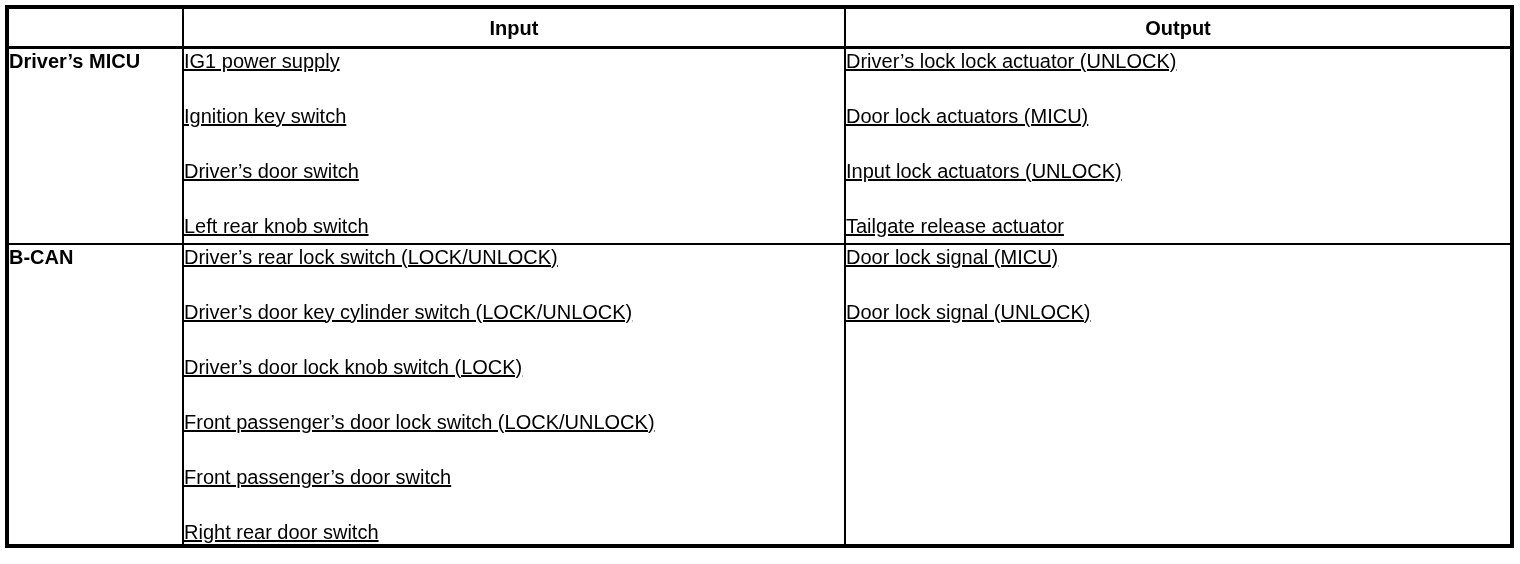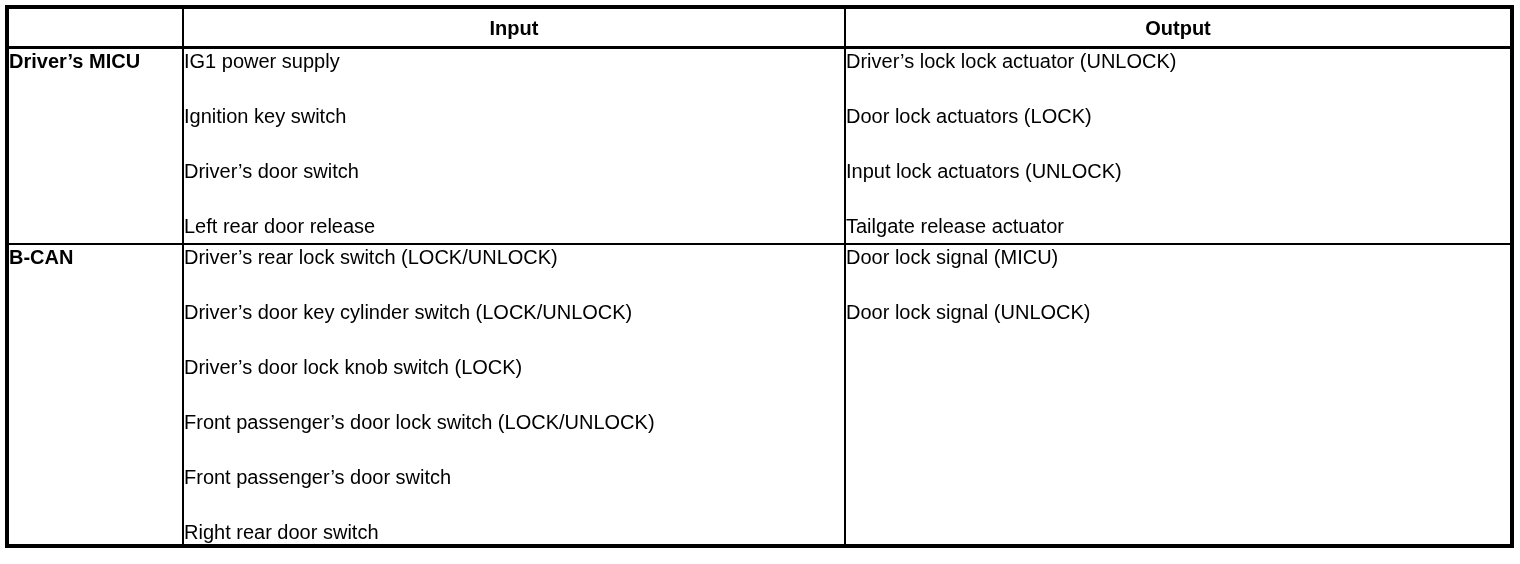--- a/index.html
+++ b/index.html
@@ -52,20 +52,21 @@
   }
   table.io-table tbody tr.row-micu  { height: 196px; }
   table.io-table tbody tr.row-bcan  { height: 302px; }
 
   td.cell-source {
     padding: 7px 2px 4px 3px;
     font-weight: bold;
   }
   td.cell-list {
     padding: 7px 4px 4px 5px;
+    text-decoration: underline;
   }
   .cell-item {
     display: block;
     margin: 0 0 31px 0;
     white-space: nowrap;
   }
   .cell-item:last-child { margin-bottom: 0; }
 </style>
 </head>
 <body>
@@ -86,25 +87,25 @@
     </thead>
     <tbody>
       <tr class="row-micu">
         <td class="cell-source">
           <span class="cell-item">Driver’s MICU</span>
         </td>
         <td class="cell-list">
           <span class="cell-item">IG1 power supply</span>
           <span class="cell-item">Ignition key switch</span>
           <span class="cell-item">Driver’s door switch</span>
-          <span class="cell-item">Left rear door release</span>
+          <span class="cell-item">Left rear knob switch</span>
         </td>
         <td class="cell-list">
           <span class="cell-item">Driver’s lock lock actuator (UNLOCK)</span>
-          <span class="cell-item">Door lock actuators (LOCK)</span>
+          <span class="cell-item">Door lock actuators (MICU)</span>
           <span class="cell-item">Input lock actuators (UNLOCK)</span>
           <span class="cell-item">Tailgate release actuator</span>
         </td>
       </tr>
       <tr class="row-bcan">
         <td class="cell-source">
           <span class="cell-item">B-CAN</span>
         </td>
         <td class="cell-list">
           <span class="cell-item">Driver’s rear lock switch (LOCK/UNLOCK)</span>

